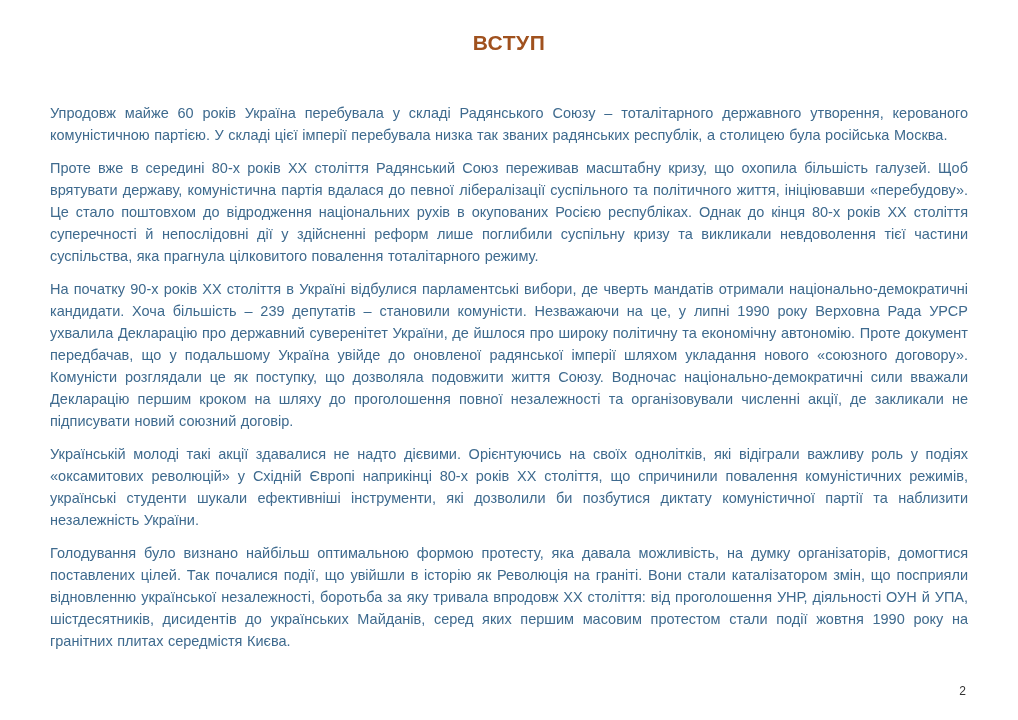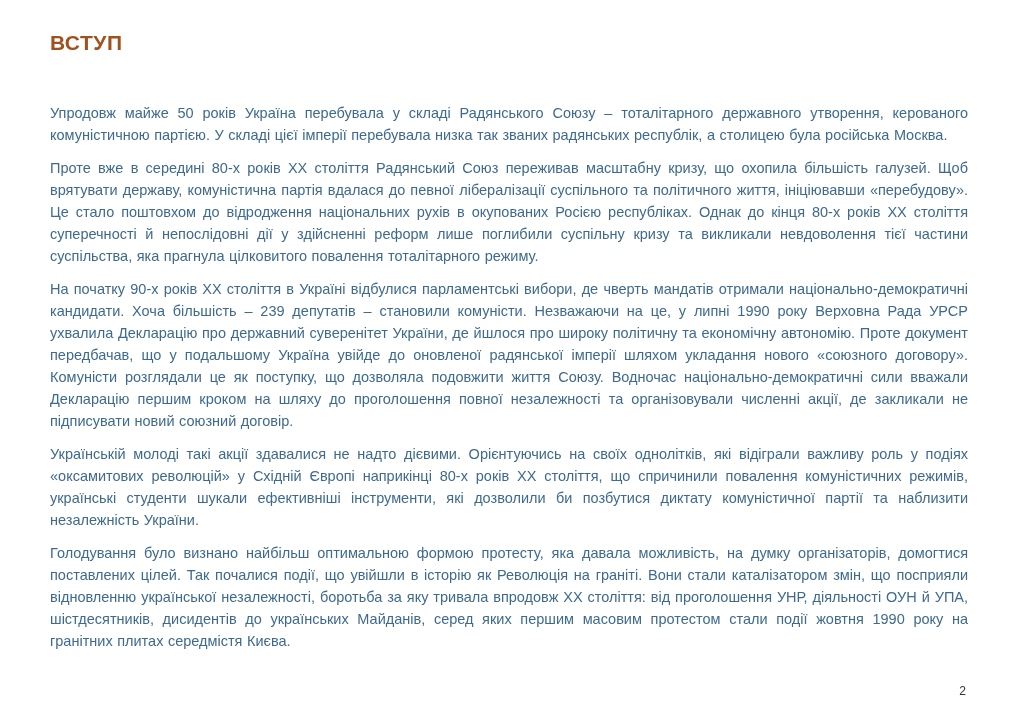--- a/index.html
+++ b/index.html
@@ -12,21 +12,21 @@
     width: 1018px;
     height: 720px;
     margin: 0 auto;
     background: #ffffff;
     box-sizing: border-box;
     padding: 30px 50px 40px 50px;
     overflow: hidden;
     font-family: "Liberation Sans", "DejaVu Sans", sans-serif;
   }
   .slide-header {
-    text-align: left;
+    text-align: center;
     margin: 0 0 46px 0;
   }
   .slide-title {
     display: inline-block;
     font-size: 21px;
     font-weight: bold;
     letter-spacing: 0.5px;
     color: #A0511E;
     line-height: 26px;
     margin: 0;
@@ -55,21 +55,21 @@
 </head>
 <body>
 
 <div class="slide">
 
   <div class="slide-header">
     <h1 class="slide-title">ВСТУП</h1>
   </div>
 
   <div class="body-text">
-    <p>Упродовж майже 50 років Україна перебувала у складі Радянського Союзу – тоталітарного державного утворення, керованого комуністичною партією. У складі цієї імперії перебувала низка так званих радянських республік, а столицею була російська Москва.</p>
+    <p>Упродовж майже 60 років Україна перебувала у складі Радянського Союзу – тоталітарного державного утворення, керованого комуністичною партією. У складі цієї імперії перебувала низка так званих радянських республік, а столицею була російська Москва.</p>
     <p>Проте вже в середині 80-х років ХХ століття Радянський Союз переживав масштабну кризу, що охопила більшість галузей. Щоб врятувати державу, комуністична партія вдалася до певної лібералізації суспільного та політичного життя, ініціювавши «перебудову». Це стало поштовхом до відродження національних рухів в окупованих Росією республіках. Однак до кінця 80-х років ХХ століття суперечності й непослідовні дії у здійсненні реформ лише поглибили суспільну кризу та викликали невдоволення тієї частини суспільства, яка прагнула цілковитого повалення тоталітарного режиму.</p>
     <p>На початку 90-х років ХХ століття в Україні відбулися парламентські вибори, де чверть мандатів отримали національно-демократичні кандидати. Хоча більшість – 239 депутатів – становили комуністи. Незважаючи на це, у липні 1990 року Верховна Рада УРСР ухвалила Декларацію про державний суверенітет України, де йшлося про широку політичну та економічну автономію. Проте документ передбачав, що у подальшому Україна увійде до оновленої радянської імперії шляхом укладання нового «союзного договору». Комуністи розглядали це як поступку, що дозволяла подовжити життя Союзу. Водночас національно-демократичні сили вважали Декларацію першим кроком на шляху до проголошення повної незалежності та організовували численні акції, де закликали не підписувати новий союзний договір.</p>
     <p>Українській молоді такі акції здавалися не надто дієвими. Орієнтуючись на своїх однолітків, які відіграли важливу роль у подіях «оксамитових революцій» у Східній Європі наприкінці 80-х років ХХ століття, що спричинили повалення комуністичних режимів, українські студенти шукали ефективніші інструменти, які дозволили би позбутися диктату комуністичної партії та наблизити незалежність України.</p>
     <p>Голодування було визнано найбільш оптимальною формою протесту, яка давала можливість, на думку організаторів, домогтися поставлених цілей. Так почалися події, що увійшли в історію як Революція на граніті. Вони стали каталізатором змін, що посприяли відновленню української незалежності, боротьба за яку тривала впродовж ХХ століття: від проголошення УНР, діяльності ОУН й УПА, шістдесятників, дисидентів до українських Майданів, серед яких першим масовим протестом стали події жовтня 1990 року на гранітних плитах середмістя Києва.</p>
   </div>
 
   <div class="page-number">2</div>
 
 </div>
 

